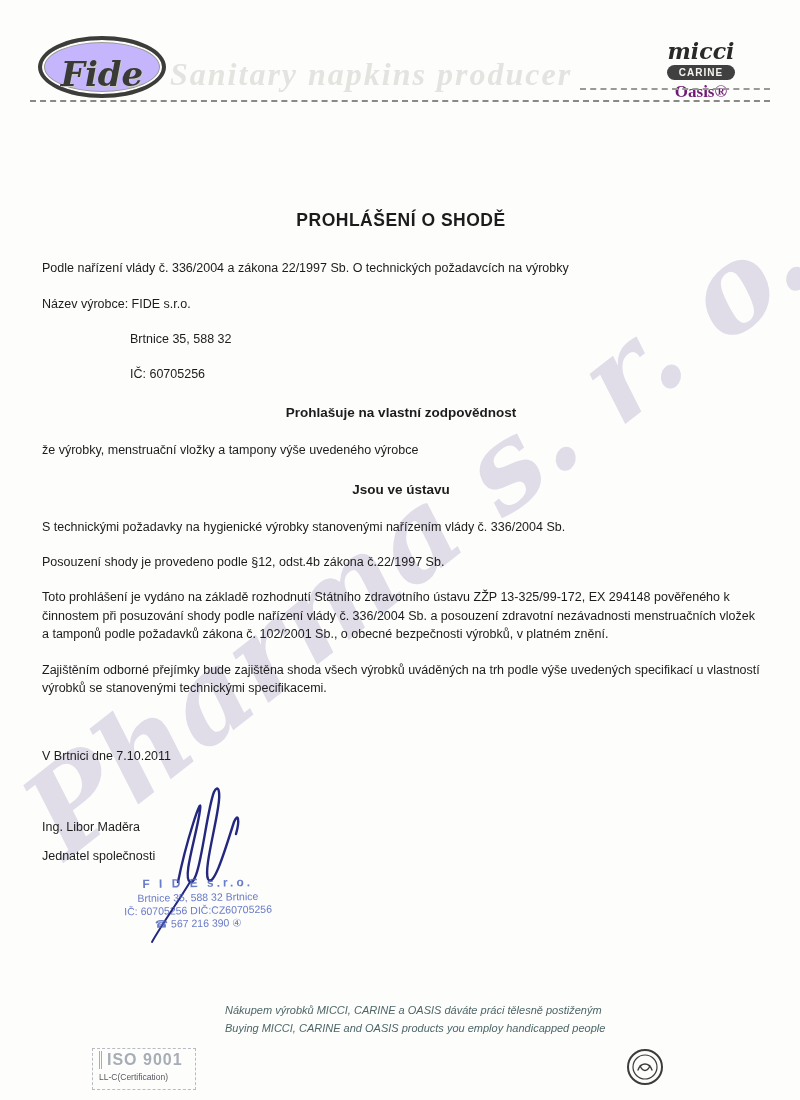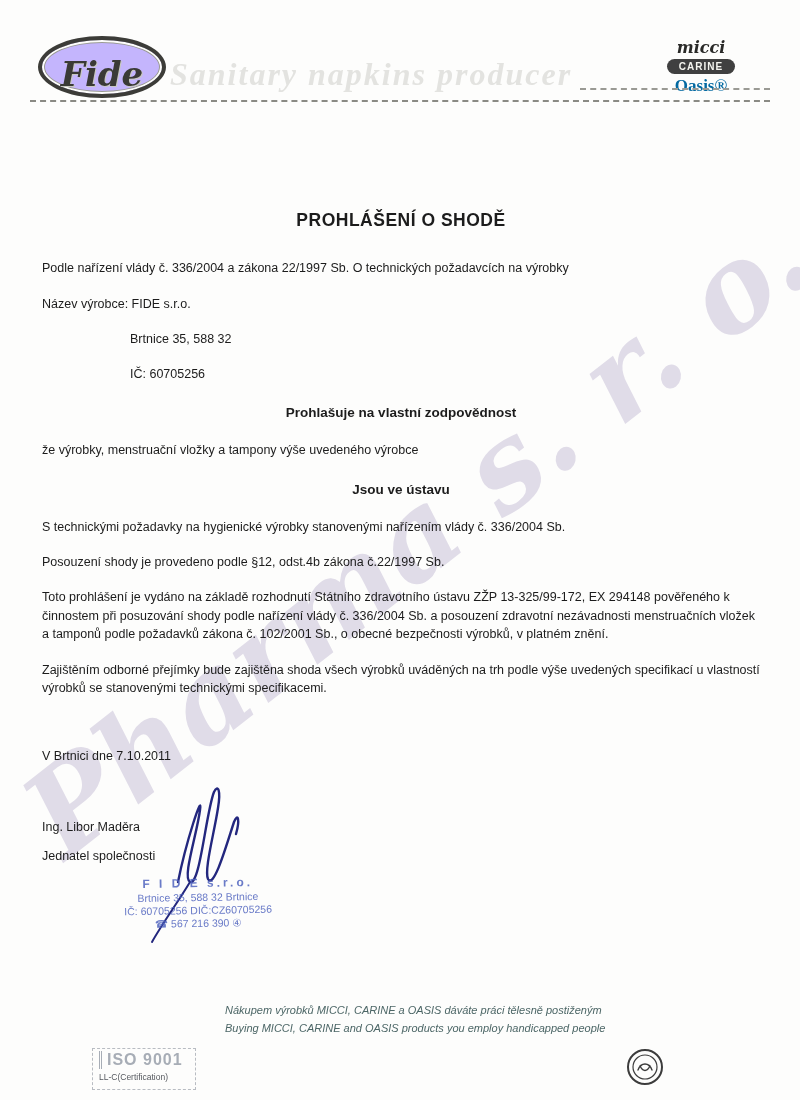--- a/index.html
+++ b/index.html
@@ -48,41 +48,41 @@
   .brand-stack {
     position: absolute;
     right: 44px; top: 40px;
     width: 110px;
     text-align: center;
   }
   .brand-micci {
     font-family: "DejaVu Serif", serif;
     font-style: italic;
     font-weight: bold;
-    font-size: 16px;
+    font-size: 22px;
     color: #2a2a28;
     line-height: 1;
   }
   .brand-carine {
     display: inline-block;
     margin-top: 2px;
     background: #404040;
     color: #f5f5ef;
     font-size: 10px;
     font-weight: bold;
     letter-spacing: 1px;
     padding: 2px 12px;
     border-radius: 9px;
   }
   .brand-oasis {
     margin-top: 2px;
     font-family: "Liberation Serif", serif;
     font-weight: bold;
     font-size: 17px;
-    color: #0369a1;
+    color: #701a75;
   }
   .rule-dashed {
     position: absolute;
     left: 30px; right: 30px;
     border-top: 2px dashed #8a8a84;
     height: 0;
   }
   .rule-dashed.r1 { top: 100px; }
   .rule-short {
     position: absolute;

